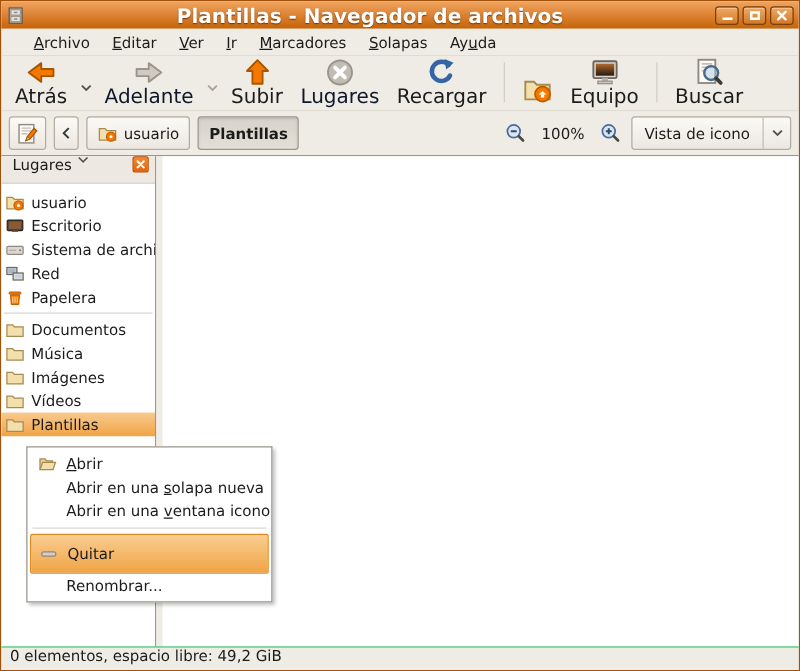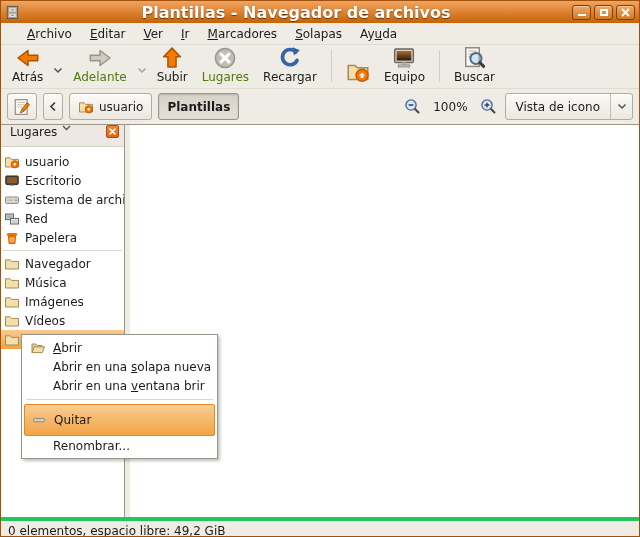--- a/index.html
+++ b/index.html
@@ -25,22 +25,22 @@
   .menubar{height:22px;display:flex;align-items:center;padding:0 17px;
     background:#EFEBE5;border-bottom:1px solid #E2DDD3;}
   .mitem{padding:2px 9px;white-space:nowrap;}
   .ak{text-decoration:underline;}
   
   .toolbar{height:44px;display:flex;align-items:stretch;padding:1px 4px 2px;
     background:#EFEBE5;border-bottom:1px solid #E2DDD3;}
   .tbtn{display:flex;flex-direction:column;align-items:center;justify-content:flex-end;
     padding:1px 7px 2px;border-radius:3px;}
   .ticn{height:25px;display:flex;align-items:center;}
-  .tlbl{font-size:12px;line-height:14px;white-space:nowrap;}
-  .tbtn.disabled .tlbl{color:#4d7c0f;}
+  .tlbl{font-size:16px;line-height:14px;white-space:nowrap;}
+  .tbtn.disabled .tlbl{color:#0f172a;}
   .tchev{display:flex;align-items:flex-end;padding:0 3px 12px;}
   .tsep{width:1px;background:#D3CEC4;margin:4px 7px;}
   
   .locbar{height:36px;display:flex;align-items:center;padding:0 6px;gap:6px;
     background:#EFEBE5;border-bottom:1px solid #9C958A;}
   .lbtn{height:27px;display:flex;align-items:center;gap:5px;padding:0 8px;
     border:1px solid #B3ACA0;border-radius:3px;background:linear-gradient(#FBFAF7,#ECE7E0);}
   .lbtn.icon-only{padding:0 5px;}
   .crumb-active{background:linear-gradient(#D7D2C9,#E3DFD7);border-color:#9B948A;
     box-shadow:inset 0 1px 2px rgba(0,0,0,.15);font-weight:bold;}
@@ -60,24 +60,24 @@
   .side-close{margin-left:auto;width:13px;height:13px;border:1px solid #B54A05;border-radius:2px;
     background:linear-gradient(#F08A33,#E0650E);display:flex;align-items:center;justify-content:center;}
   .side-list{padding-top:5px;}
   .side-item{height:19px;display:flex;align-items:center;gap:5px;padding:0 3px;white-space:nowrap;overflow:hidden;}
   .side-item .icn{flex:none;display:flex;align-items:center;}
   .side-item.selected{background:linear-gradient(#F8CA90,#F0A445);}
   .side-sep{height:1px;background:#DCD7CE;margin:3px 2px;}
   .divider{width:5px;background:#EFEBE5;}
   .main{flex:1;background:#fff;}
   
-  .statusbar{height:21px;display:flex;align-items:flex-end;padding:0 7px;
-    background:#EFEBE5;border-top:4px solid #22c55e;}
-  
-  .ctx-menu{position:absolute;left:20px;top:333px;width:197px;background:#fff;
+  .statusbar{height:21px;display:flex;align-items:flex-start;padding:0 7px;
+    background:#EFEBE5;border-top:1px solid #22c55e;}
+  
+  .ctx-menu{position:absolute;left:20px;top:356px;width:197px;background:#fff;
     border:1px solid #9A948A;box-shadow:2px 2px 3px rgba(0,0,0,.25);padding:3px 1px;z-index:20;}
   .ctx-item{height:19px;display:flex;align-items:center;gap:7px;padding:0 6px;margin:0 1px;white-space:nowrap;}
   .cicn{width:16px;height:16px;flex:none;display:flex;align-items:center;justify-content:center;}
   .ctx-item.hl{background:linear-gradient(#F9CD92,#F0A445);border:1px solid #DF8A1E;border-radius:2px;height:32px;}
   .ctx-sep{height:1px;background:#DDD8CF;margin:4px 3px;}
 </style>
 </head>
 <body>
 
 <div class="window">
@@ -330,21 +330,21 @@
             </span>
           <span class="lbl">Papelera</span>
         </div>
         <div class="side-sep"></div>
         <div class="side-item">
           <span class="icn">
               <svg width="16" height="16" viewBox="0 0 16 16">
                 <path d="M1.5 13 V3.8 H6 L7.5 5.4 H14.5 V13 Z" fill="#F3DFAC" stroke="#A78A50"></path>
               </svg>
             </span>
-          <span class="lbl">Navegador</span>
+          <span class="lbl">Documentos</span>
         </div>
         <div class="side-item">
           <span class="icn">
               <svg width="16" height="16" viewBox="0 0 16 16">
                 <path d="M1.5 13 V3.8 H6 L7.5 5.4 H14.5 V13 Z" fill="#F3DFAC" stroke="#A78A50"></path>
               </svg>
             </span>
           <span class="lbl">Música</span>
         </div>
         <div class="side-item">
@@ -390,21 +390,21 @@
           </svg>
         </span>
       <span><span></span><span class="ak">A</span><span>brir</span></span>
     </div>
     <div class="ctx-item">
       <span class="cicn"></span>
       <span><span>Abrir en una </span><span class="ak">s</span><span>olapa nueva</span></span>
     </div>
     <div class="ctx-item">
       <span class="cicn"></span>
-      <span><span>Abrir en una </span><span class="ak">v</span><span>entana brir</span></span>
+      <span><span>Abrir en una </span><span class="ak">v</span><span>entana icono</span></span>
     </div>
     <div class="ctx-sep"></div>
     <div class="ctx-item hl">
       <span class="cicn">
           <svg width="16" height="16" viewBox="0 0 16 16">
             <rect x="2.4" y="6.4" width="11.2" height="3.4" rx="1.5" fill="#D3CFC7" stroke="#8F897F"></rect>
           </svg>
         </span>
       <span><span>Quitar</span><span class="ak"></span><span></span></span>
     </div>

